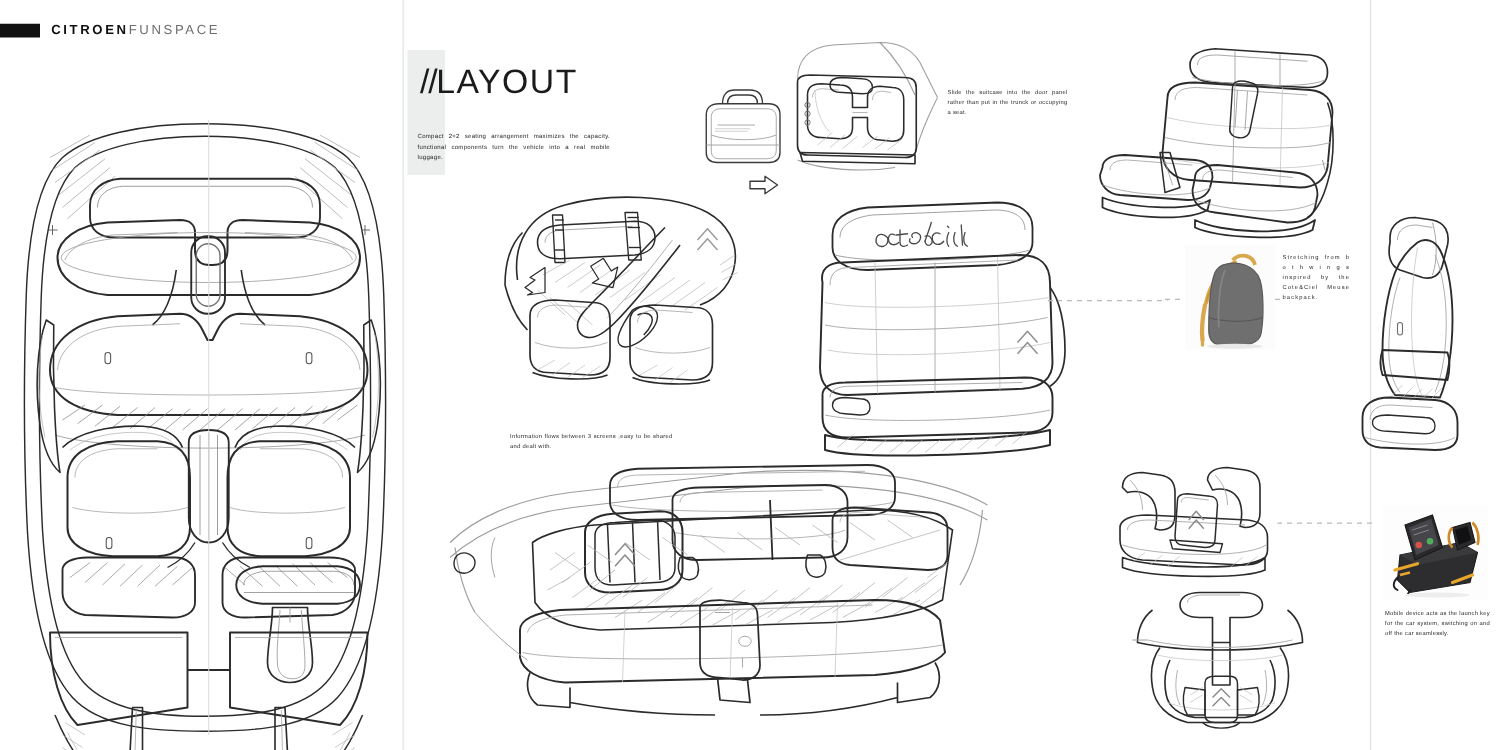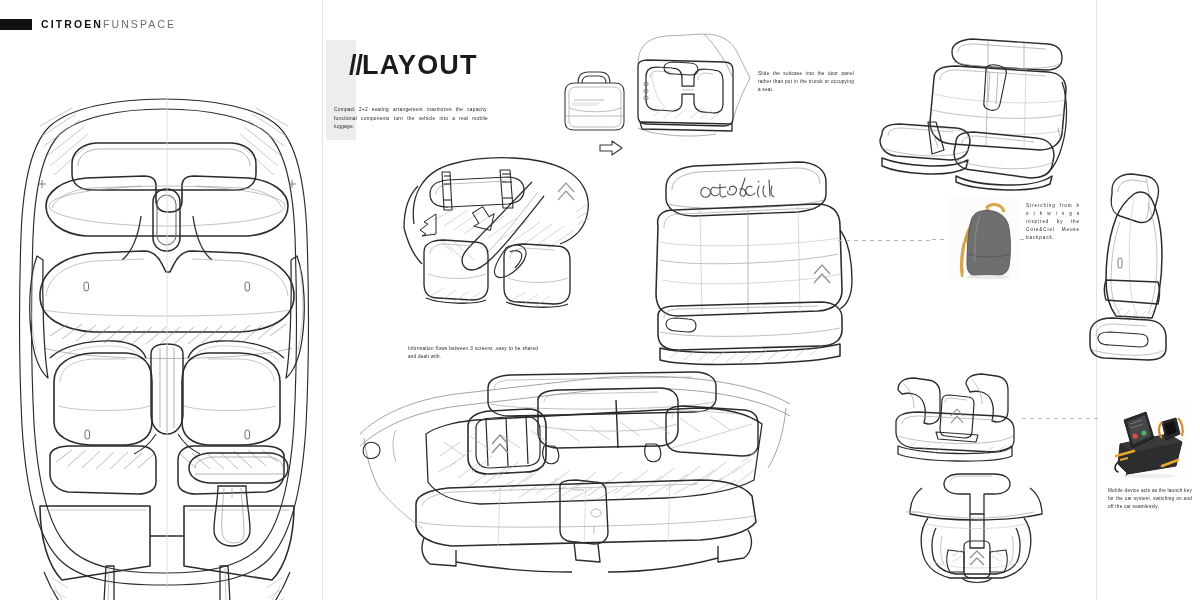--- a/index.html
+++ b/index.html
@@ -17,21 +17,21 @@
   .hdr-bar { width:32px; height:11px; background:#111; }
   .hdr-txt { margin-left:9px; font-size:10.5px; letter-spacing:2.1px; color:#111; white-space:nowrap; }
   .hdr-txt b { font-weight:700; }
   .hdr-txt span { font-weight:400; color:#6d6d6d; }
 
   
   .vrule { position:absolute; top:0; width:1px; height:600px; background:#e4e4e4; }
 
   
   .title-panel { position:absolute; left:326px; top:40px; width:30px; height:100px; background:#eceded; }
-  .title { position:absolute; left:336px; top:50px; font-size:27px; letter-spacing:1.2px; color:#1b1b1b; font-weight:700;margin-left:13px; }
+  .title { position:absolute; left:336px; top:50px; font-size:27px; letter-spacing:1.2px; color:#1b1b1b; font-weight:400; }
   .title i { font-style:normal; letter-spacing:-1px; }
 
   
   .cap {
     position:absolute; font-size:4.6px; line-height:1.72; color:#262626;
     letter-spacing:.25px; text-align:justify; font-family:"Liberation Sans", sans-serif;
   }
   .cap.lead { font-size:4.8px; line-height:1.8; }
   .cap.wide { letter-spacing:.9px; }
 

